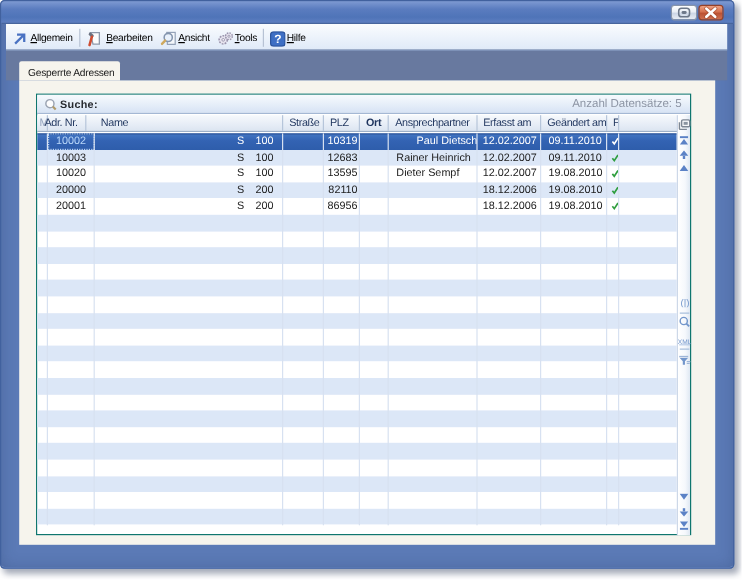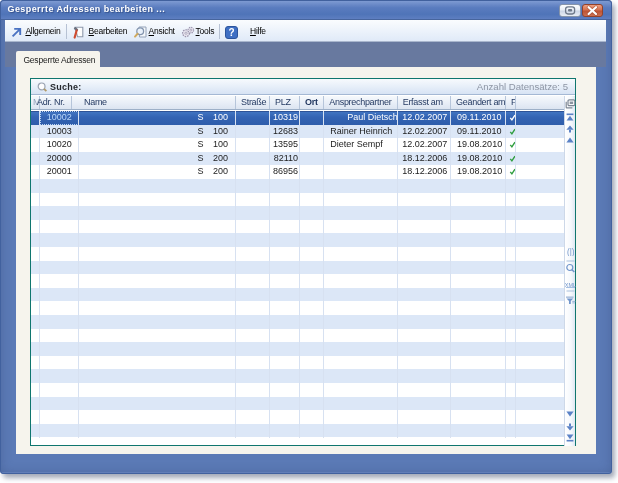--- a/index.html
+++ b/index.html
@@ -64,21 +64,20 @@
   #scrollstrip { left:532.5px; top:17px; width:11.5px; height:349.5px; background:#fcfdfe; position:absolute;
       border-left:1px solid #cdd8e8;
       background:linear-gradient(90deg,#ffffff 0%,#f5f8fc 60%,#dfe8f3 100%); }
   .sicon { position:absolute; left:0; width:11.5px; display:flex; justify-content:center; }
 </style>
 </head>
 <body>
 <div id="stage">
   <div id="win" class="abs"></div>
   <div id="titlebar" class="abs"></div>
-  <div id="title" class="abs">Gesperrte Adressen bearbeiten ...</div>
   <div id="btn-rest" class="abs">
       <svg width="20" height="11" viewBox="0 0 20 11">
         <rect x="5.6" y="1.8" width="9" height="7.2" rx="2.4" fill="none" stroke="#6d7889" stroke-width="1.3"></rect>
         <rect x="8" y="4.1" width="4.2" height="2.5" rx="1.1" fill="#6d7889"></rect>
       </svg>
     </div>
   <div id="btn-close" class="abs">
       <svg width="19" height="11" viewBox="0 0 19 11">
         <path d="M5.6 2.2 L13 9 M13 2.2 L5.6 9" stroke="#8c3a20" stroke-width="3.6" stroke-linecap="round" opacity="0.45"></path>
         <path d="M5.6 2.2 L13 9 M13 2.2 L5.6 9" stroke="#fff" stroke-width="2.2" stroke-linecap="round"></path>
@@ -119,21 +118,21 @@
         </svg>
       </div>
       <div class="mi" style="left: 195.6px;"><u>T</u>ools</div>
       <div class="msep" style="left: 219.2px;"></div>
       <div class="abs" style="left: 225px; top: 25.5px;">
         <svg width="13" height="13" viewBox="0 0 13 13">
           <rect x="0.5" y="0.5" width="12" height="12" rx="2.5" fill="#3e6fc4" stroke="#2c549c" stroke-width="1"></rect>
           <text x="6.5" y="10" text-anchor="middle" font-family="Liberation Sans" font-size="10" font-weight="bold" fill="#fff">?</text>
         </svg>
       </div>
-      <div class="mi" style="left: 250px;"><u>H</u>ilfe</div>
+      <div class="mi" style="left: 239px;"><u>H</u>ilfe</div>
     </div>
   <div id="tab" class="abs">Gesperrte Adressen</div>
   <div id="panel" class="abs"></div>
   <div id="gridbox" class="abs">
     <div id="findbar"></div>
     <svg class="abs" style="left:4.5px;top:2.5px" width="13" height="12" viewBox="0 0 13 12">
         <circle cx="5.6" cy="4.4" r="3.4" fill="#fdfdfe" stroke="#9aa3b2" stroke-width="1.2"></circle>
         <line x1="8" y1="6.8" x2="10.4" y2="9.2" stroke="#b09a6a" stroke-width="1.8"></line>
       </svg>
     <div id="findlabel" class="abs">Suche:</div>

